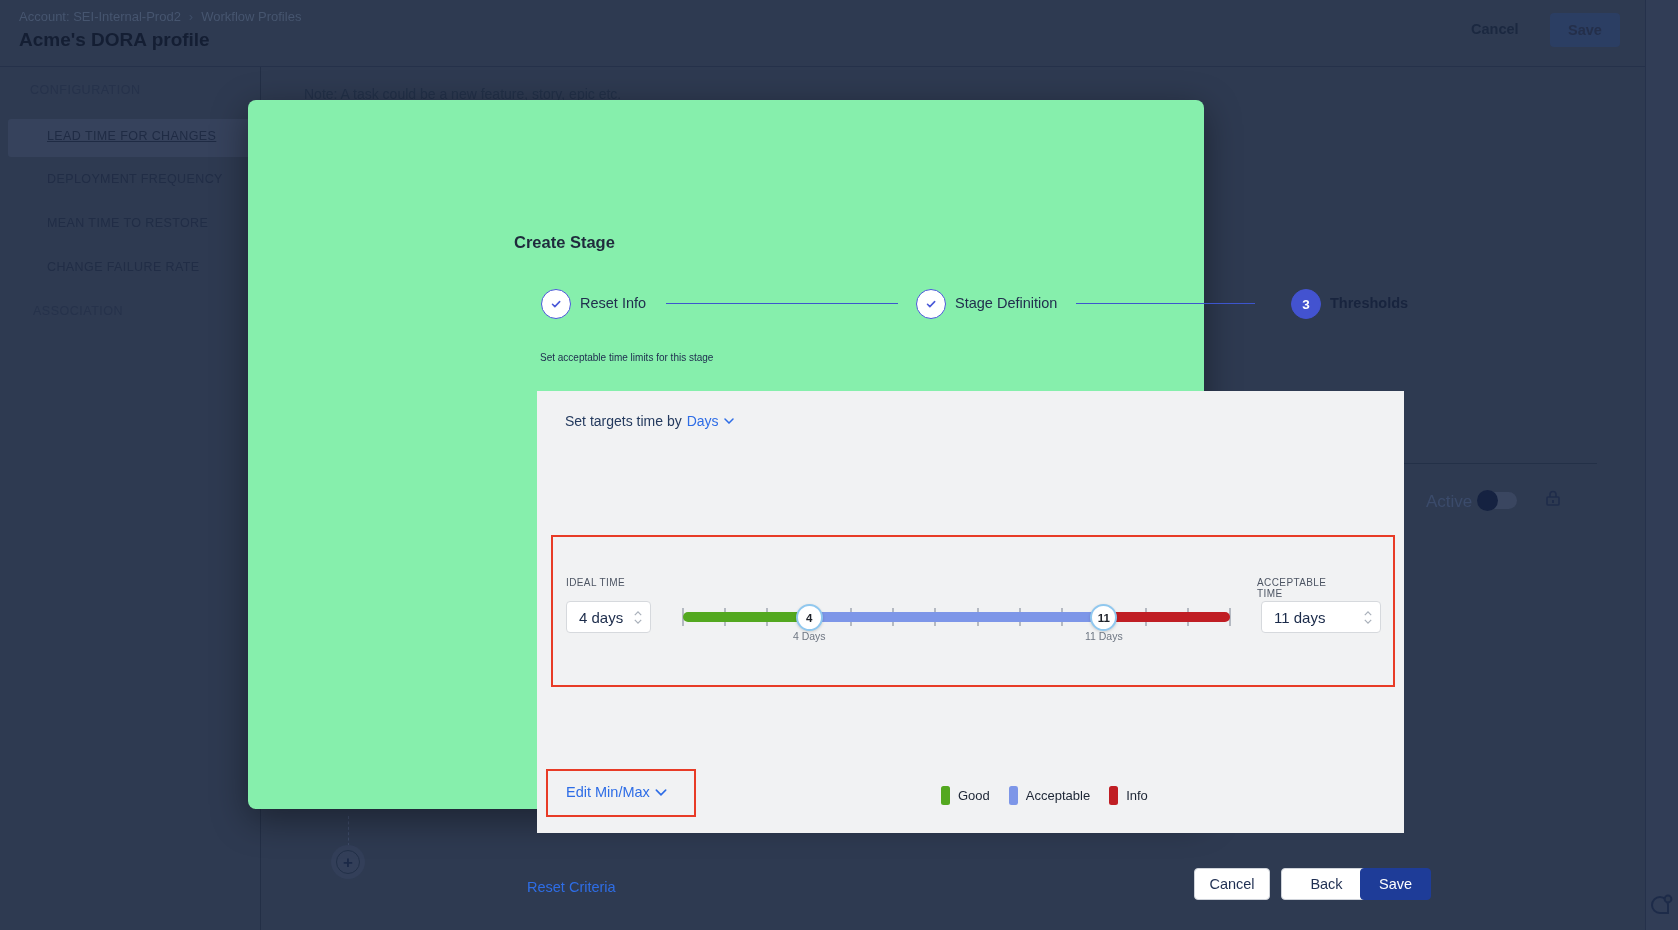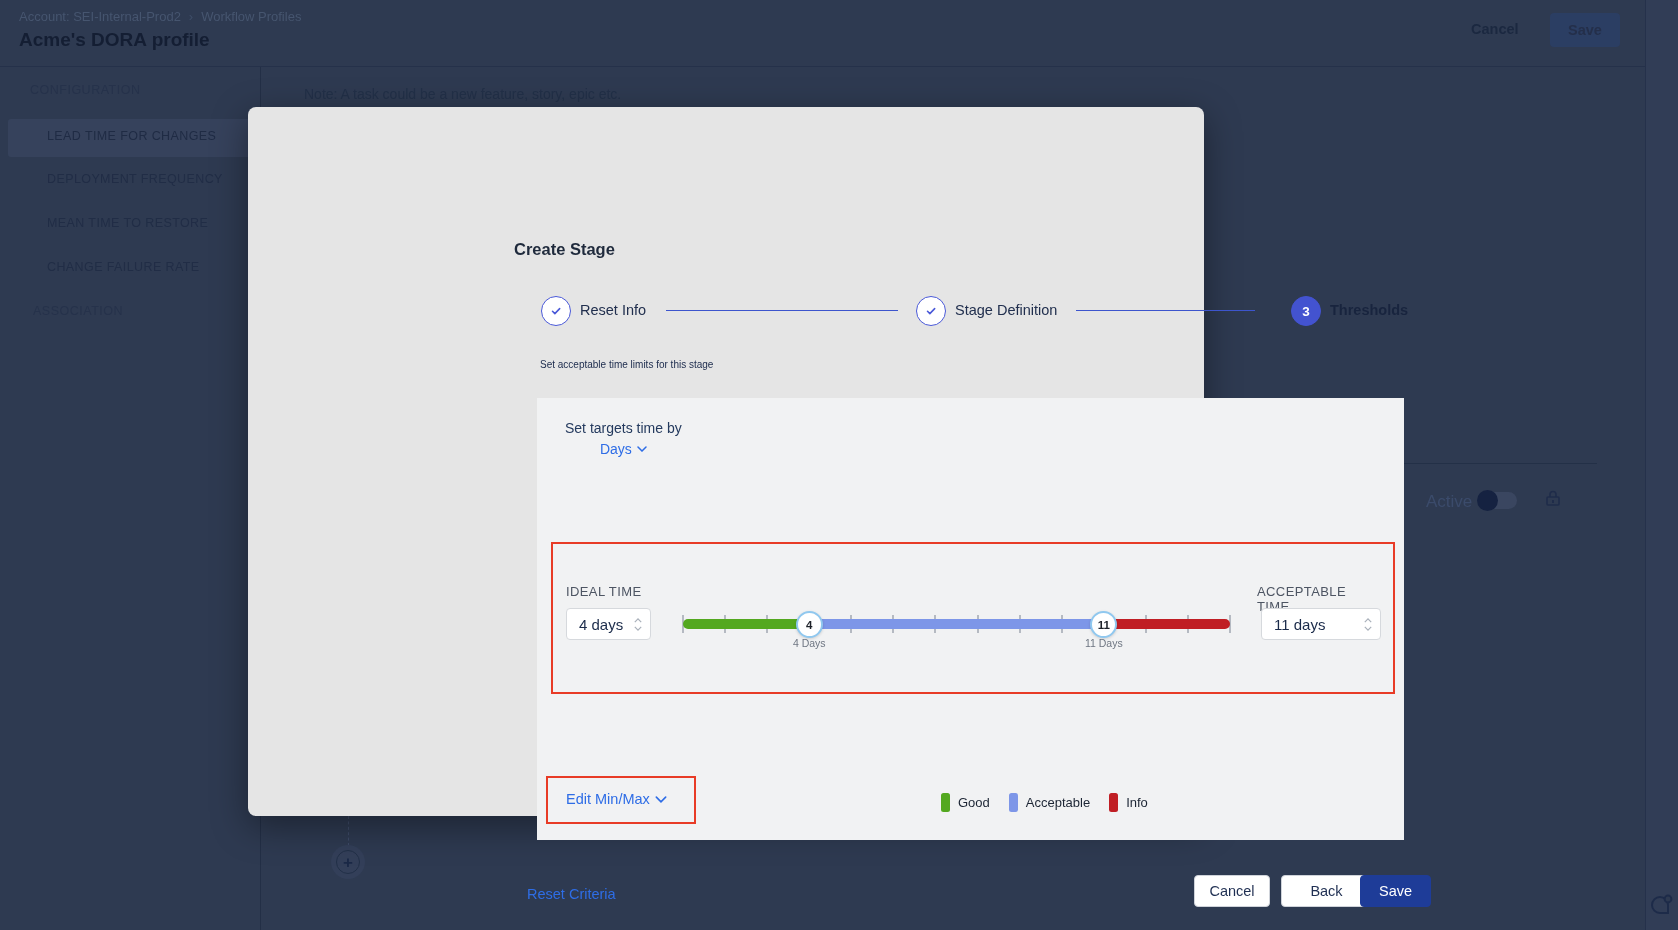--- a/index.html
+++ b/index.html
@@ -38,42 +38,42 @@
   .dash-h { left:1240px; top:677px; width:41px; height:1px; border-top:1px dashed #3a4763; }
 
   .plus-dash { left:348px; top:816px; width:1px; height:30px; border-left:1px dashed #3e4b68; }
   .plus-ring { left:331px; top:845px; width:34px; height:34px; border-radius:50%; background:#333f59; }
   .plus-circle { left:336px; top:850px; width:24px; height:24px; border-radius:50%; border:1.5px solid #223048;
                  display:flex; align-items:center; justify-content:center; color:#1b2947; font-size:17px; font-weight:700; line-height:1; }
 
   .chat-icon { left:1648px; top:892px; }
 
   
-  #modal { position:absolute; left:248px; top:107px; width:956px; height:709px; background:#e5e5e5;
+  #modal { position:absolute; left:248px; top:100px; width:956px; height:709px; background:#86efac;
            border-radius:8px; box-shadow:0 10px 36px rgba(0,0,0,.4); }
   .m-title { left:266px; top:133px; font-size:16.5px; font-weight:700; color:#1f2a3c; }
 
   .step-circle { width:30px; height:30px; border-radius:50%; border:1.5px solid #4a59d8;
                  display:flex; align-items:center; justify-content:center; background:#fff; }
   .step-circle.filled { background:#4353d0; border-color:#4353d0; color:#fff; font-size:13.5px; font-weight:600; }
   .step-label { font-size:14.5px; font-weight:500; color:#212f4e; }
   .step-label.active { font-weight:700; color:#18243e; }
   .step-line { height:1px; background:#3d55cd; top:203px; }
 
   .m-subtitle { left:292px; top:252px; font-size:10px; color:#202f50; }
   .m-panel { left:289px; top:291px; width:867px; height:442px; background:#f1f2f3; }
 
-  .target-row { left:317px; top:313px; font-size:14px; color:#243a5e; display:flex; align-items:center; gap:5px;flex-direction:column; }
+  .target-row { left:317px; top:313px; font-size:14px; color:#243a5e; display:flex; align-items:center; gap:5px; }
   .blue-link { color:#2e6de6; cursor:pointer; display:inline-flex; align-items:center; gap:5px; }
 
   .ann-rect { border:2px solid #e83b26; }
   #ann-slider { left:303px; top:435px; width:844px; height:152px; }
   #ann-edit { left:298px; top:669px; width:150px; height:48px; }
 
-  .thr-label { font-size:13px; letter-spacing:.4px; color:#4d5563; }
+  .thr-label { font-size:10px; letter-spacing:.4px; color:#4d5563; }
   .thr-input { height:32px; background:#fff; border:1px solid #d6d9dd; border-radius:4px;
                display:flex; align-items:center; justify-content:space-between; padding:0 8px 0 12px; }
   .thr-input .val { font-size:15px; font-weight:500; color:#1b2b4a; }
   .spin { display:flex; flex-direction:column; gap:3px; align-items:center; }
   .spin svg { display:block; }
 
   #track-wrap { left:435px; top:508px; width:547px; height:18px; }
   .tick { position:absolute; top:0; width:2px; height:18px; background:#b5bac2; }
   .seg { position:absolute; top:4px; height:10px; }
   .seg.first { border-radius:5px 0 0 5px; }
@@ -108,21 +108,21 @@
   </div>
   <div class="abs bg-title">Acme's DORA profile</div>
   <div class="abs bg-cancel">Cancel</div>
   <div class="abs bg-save">Save</div>
   <div class="abs hdr-line"></div>
   <div class="abs side-line"></div>
   <div class="abs right-strip"></div>
 
   <div class="abs side-group" style="left:30px; top:83px;">CONFIGURATION</div>
   <div class="abs side-sel"></div>
-  <div class="abs side-item" style="left:47px; top:129px; color:#1f2b44;">LEAD TIME FOR CHANGES</div>
+  <div class="abs side-item" style="left:47px; top:129px; color:#1f2b44;text-decoration:underline;">LEAD TIME FOR CHANGES</div>
   <div class="abs side-item" style="left:47px; top:172px;">DEPLOYMENT FREQUENCY</div>
   <div class="abs side-item" style="left:47px; top:216px;">MEAN TIME TO RESTORE</div>
   <div class="abs side-item" style="left:47px; top:260px;">CHANGE FAILURE RATE</div>
   <div class="abs side-group" style="left:33px; top:304px;">ASSOCIATION</div>
 
   <div class="abs bg-note">Note: A task could be a new feature, story, epic etc.</div>
 
   <div class="abs bg-active">Active</div>
   <div class="abs bg-toggle">
       <span class="knob"></span>

